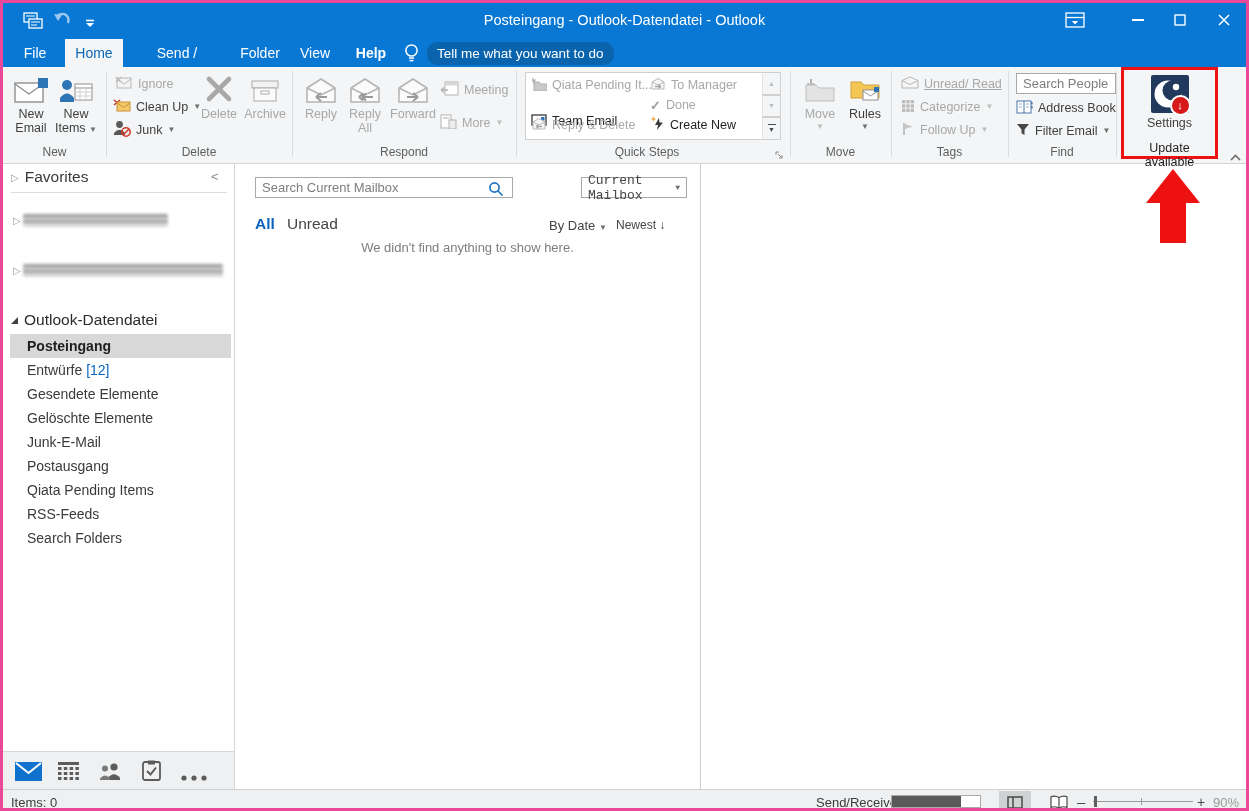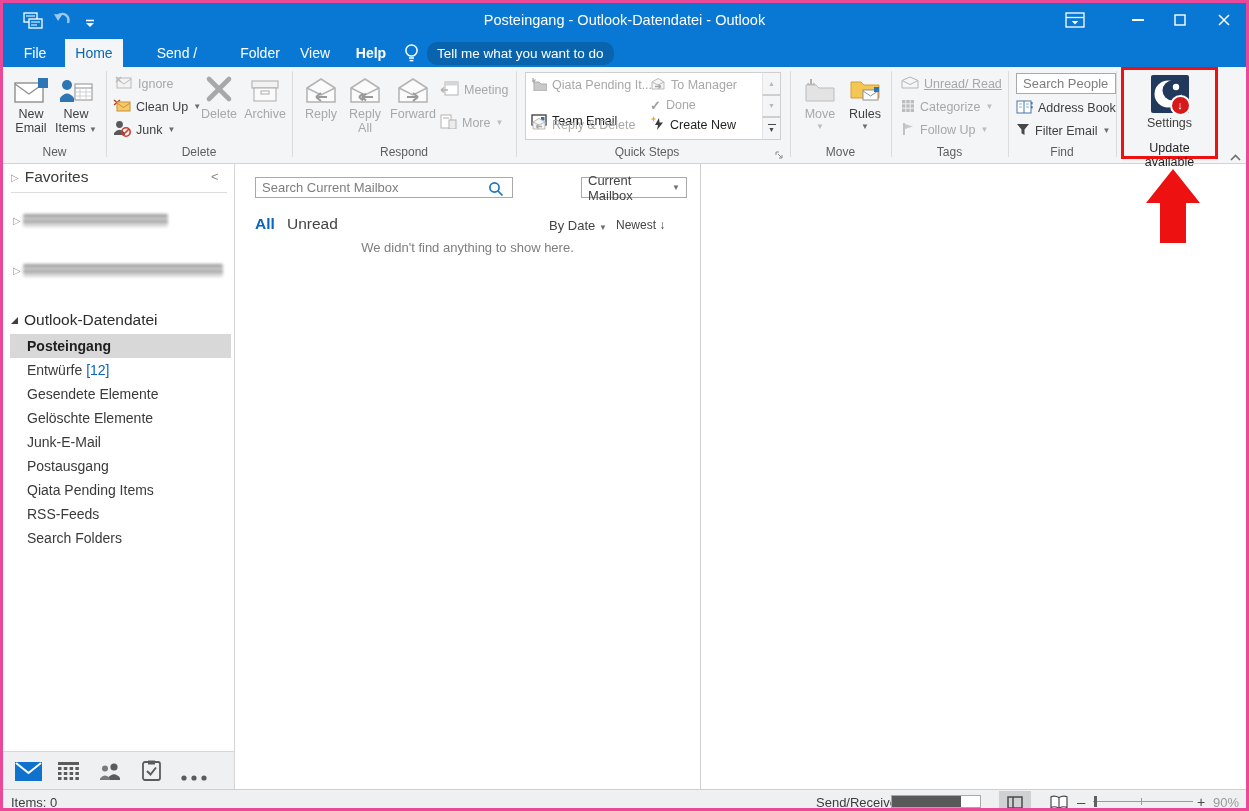--- a/index.html
+++ b/index.html
@@ -571,21 +571,21 @@
   <div id="listpane">
     <div class="inputbox" style="left:20px;top:14px;width:258px;height:21px;">
       <input placeholder="Search Current Mailbox" style="">
       <span class="abs" style="right:8px;top:3px;">
         <svg width="16" height="16">
             <circle cx="6.5" cy="6.5" r="4.6" fill="none" stroke="#1f72c4" stroke-width="1.7"></circle>
             <line x1="10" y1="10" x2="14.5" y2="14.5" stroke="#1f72c4" stroke-width="1.7"></line>
           </svg>
       </span>
     </div>
-    <div class="inputbox" style="left:346px;top:14px;width:106px;height:21px;display:flex;align-items:center;justify-content:space-between;padding:8px 6px;color:#444;">
+    <div class="inputbox" style="left:346px;top:14px;width:106px;height:21px;display:flex;align-items:center;justify-content:space-between;padding:8px 6px;color:#444;font-family:Liberation Mono, monospace;">
       <span>Current Mailbox</span>
       <span class="car">▼</span>
     </div>
     <span class="abs" style="left:20px;top:52px;font-size:15.5px;font-weight:bold;color:#0a64c0;">All</span>
     <span class="abs" style="left:52px;top:52px;font-size:15.5px;color:#444;">Unread</span>
     <span class="abs" style="left:314px;top:55px;font-size:13px;color:#444;"><span>By Date</span> <span class="car">▼</span></span>
     <span class="abs" style="left:381px;top:55px;font-size:12px;color:#444;"><span>Newest</span> <span>↓</span></span>
     <div class="abs" style="left:0;top:77px;width:100%;text-align:center;font-size:13px;color:#7e7e7e;">We didn't find anything to show here.</div>
   </div>
 

